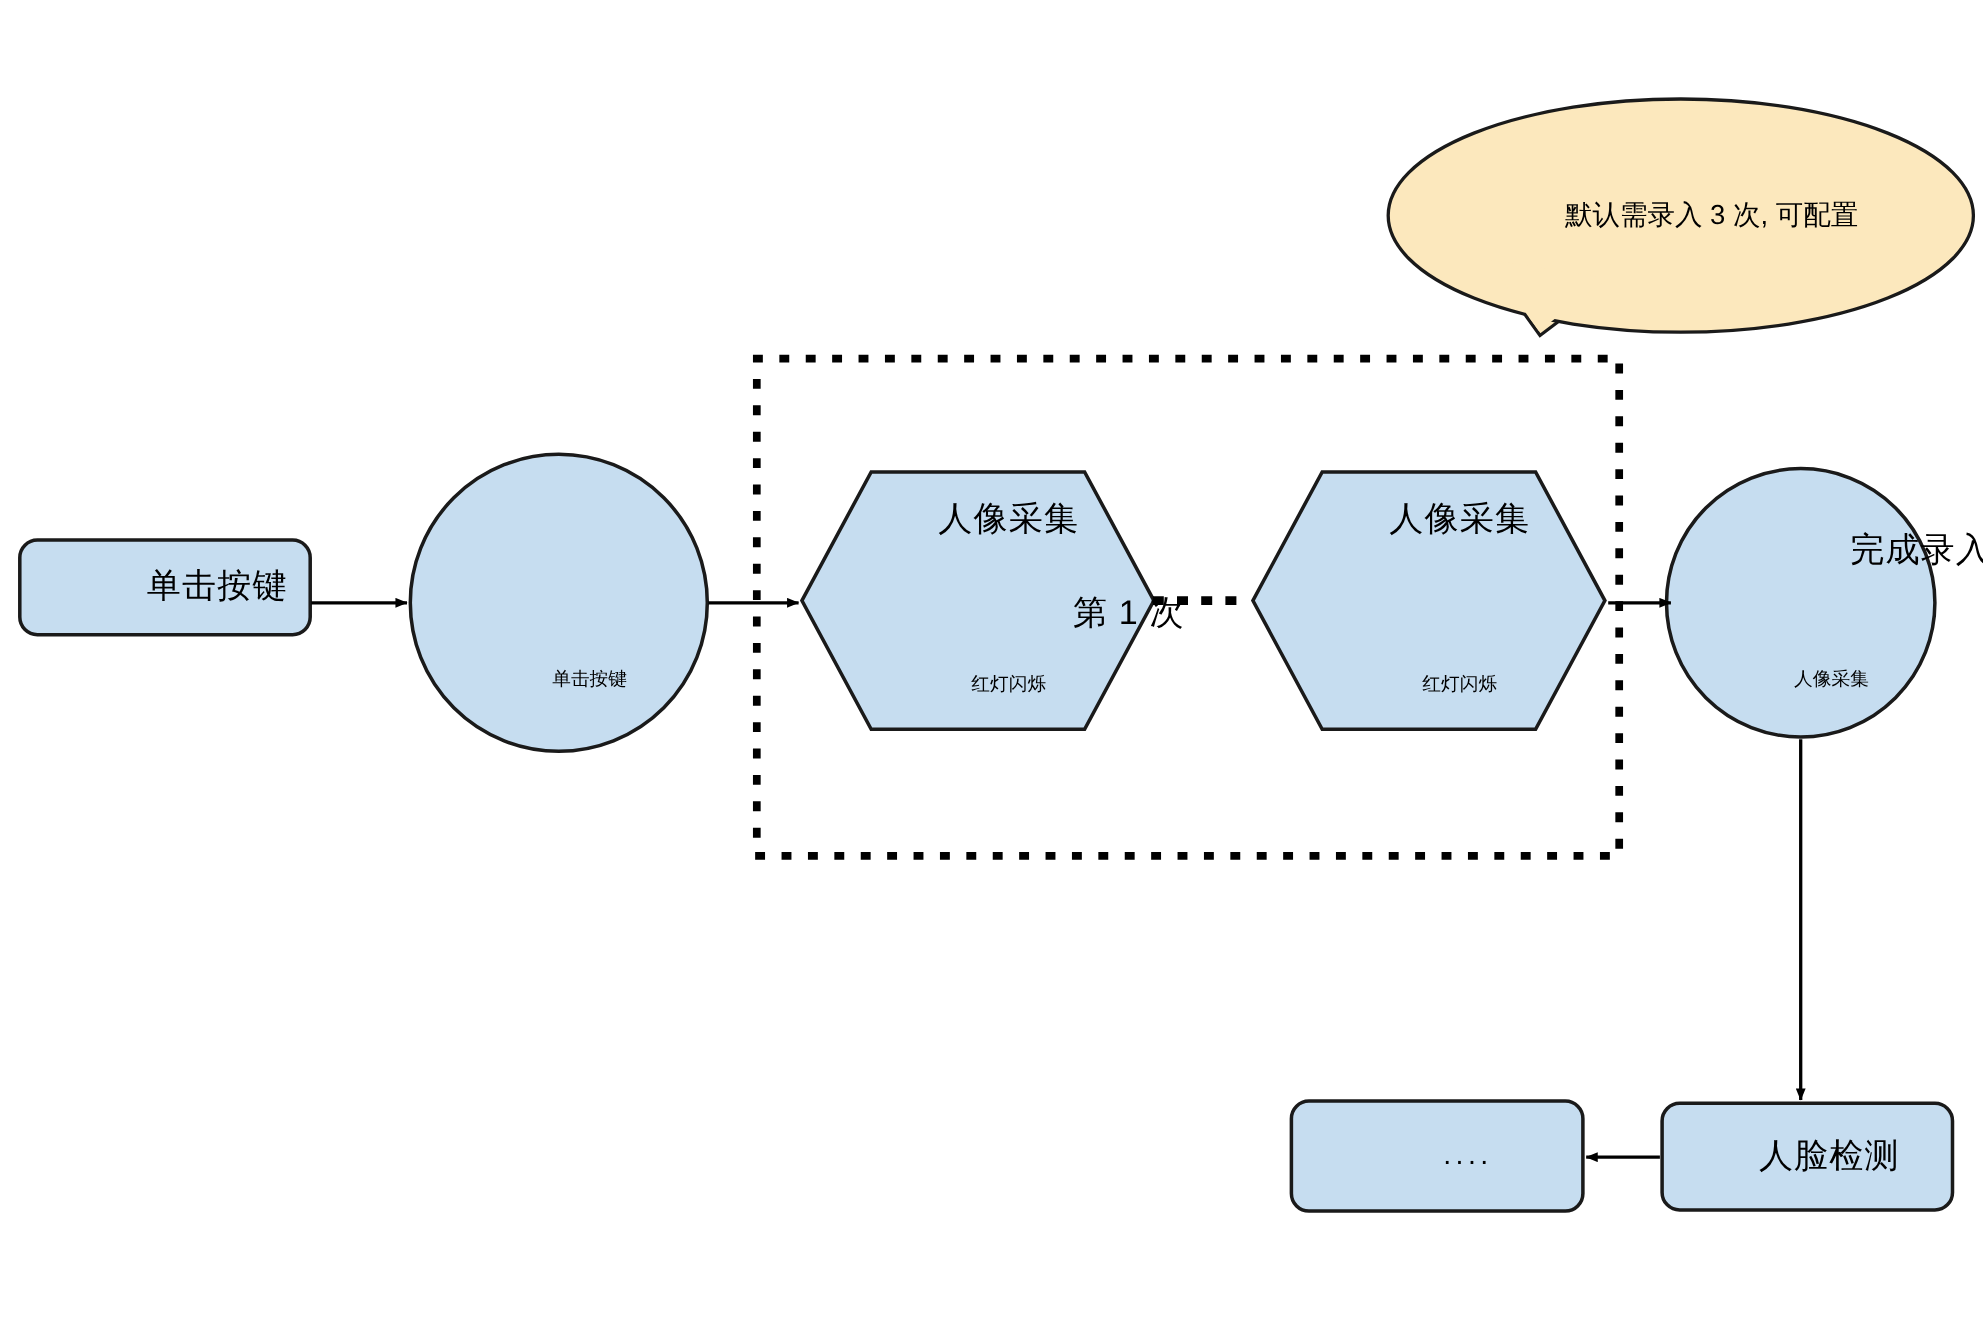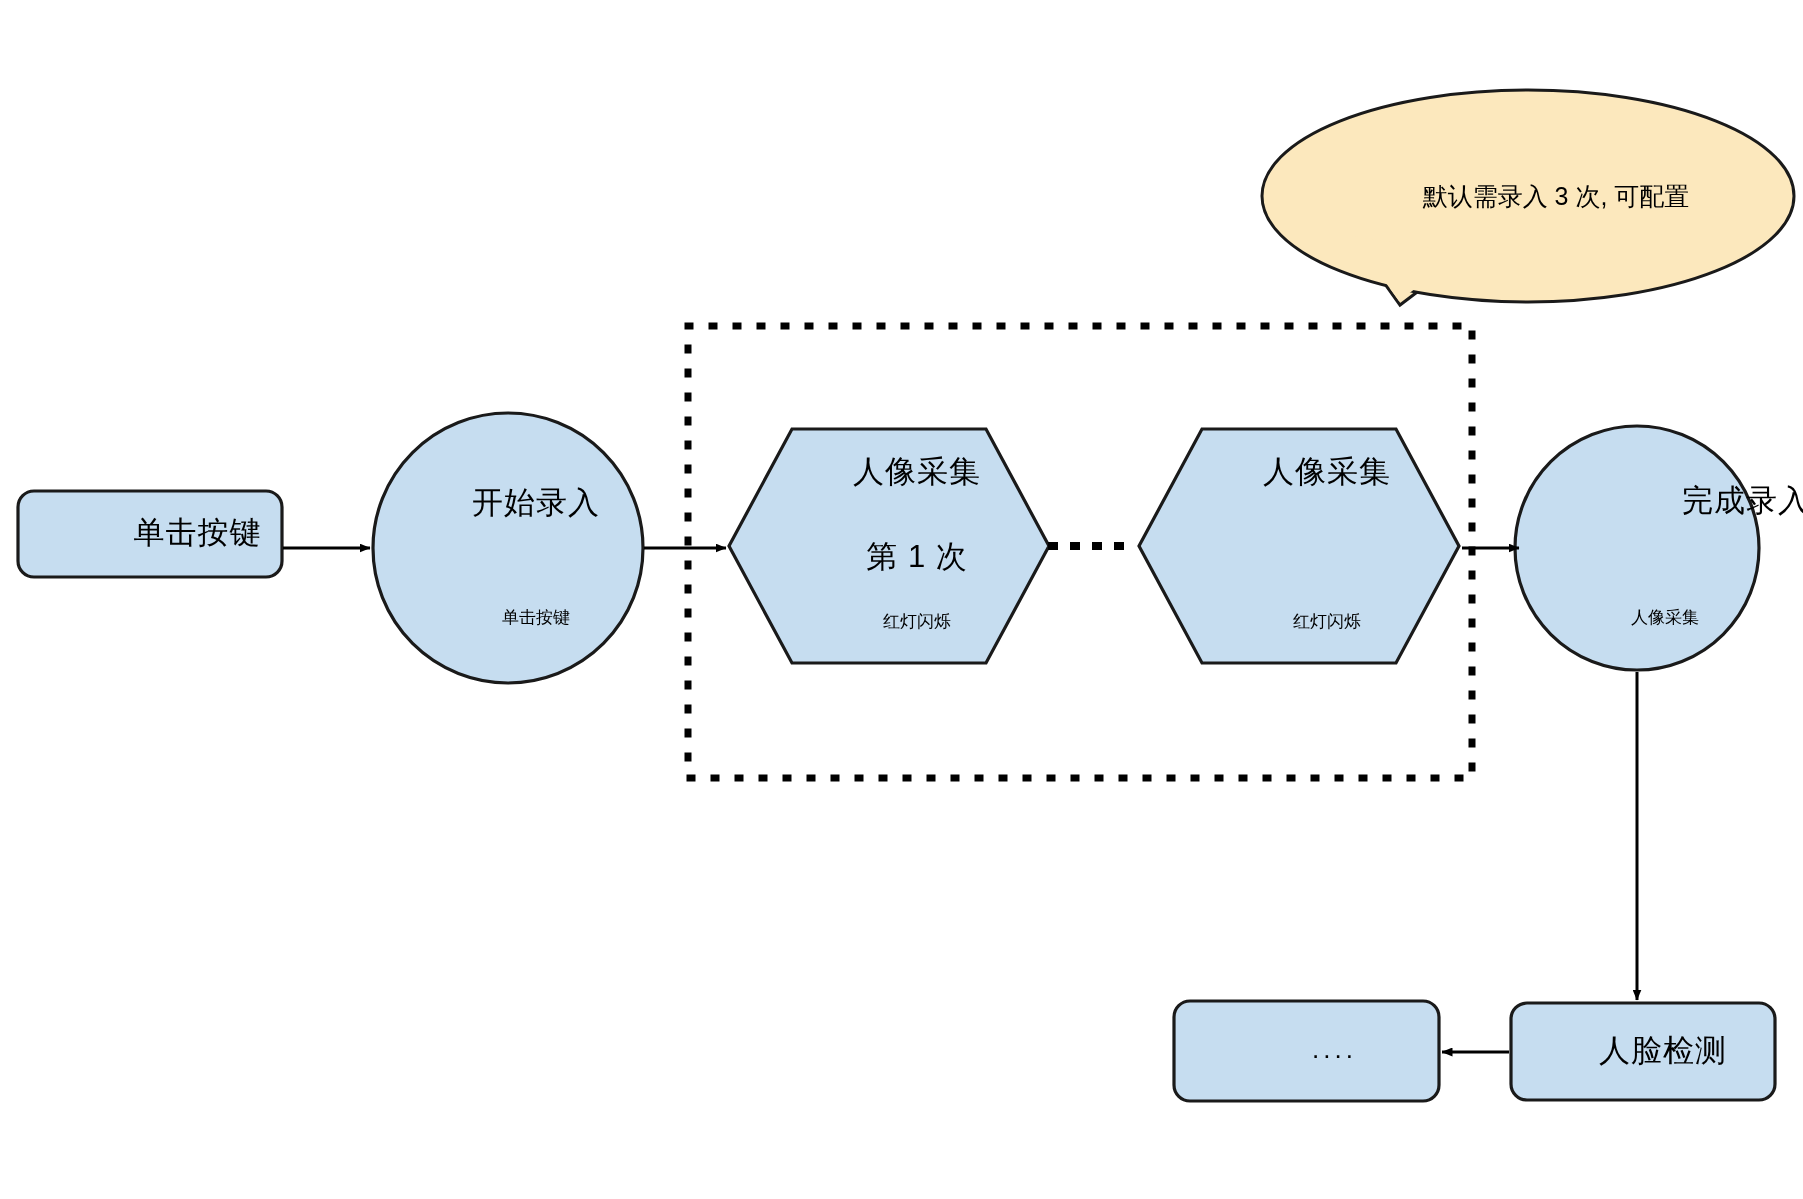--- a/index.html
+++ b/index.html
@@ -88,25 +88,24 @@
 
     <line x1="1509" y1="1052" x2="1442" y2="1052" stroke="#000000" stroke-width="3" marker-end="url(#arrowhead)"></line>
 
     <path d="M1345,228 L1400,305 L1470,252 Z" fill="#fce8bd" stroke="#1a1a1a" stroke-width="3"></path>
     <ellipse cx="1528" cy="196" rx="266" ry="106" fill="#fce8bd" stroke="#1a1a1a" stroke-width="3"></ellipse>
     <path d="M1352,236 L1399,301 L1462,253 Z" fill="#fce8bd" stroke="none"></path>
   </svg>
 
   <div class="node-label lbl-main" style="left:18px; top:513px; width:303px;">单击按键</div>
 
-  <div class="node-label lbl-main" style="left:373px; top:483px; width:270px;">开始录入</div>
   <div class="node-label lbl-small" style="left:373px; top:607px; width:270px;">单击按键</div>
 
   <div class="node-label lbl-main" style="left:729px; top:452px; width:320px;">人像采集</div>
-  <div class="node-label lbl-main" style="left:729px; top:537px; width:320px;">第 1 次</div>
+  <div class="node-label lbl-main" style="left:729px; top:537px; width:320px;text-align:right;">第 1 次</div>
   <div class="node-label lbl-small" style="left:729px; top:611px; width:320px;">红灯闪烁</div>
 
   <div class="node-label lbl-main" style="left:1139px; top:452px; width:320px;">人像采集</div>
   <div class="node-label lbl-small" style="left:1139px; top:611px; width:320px;">红灯闪烁</div>
 
   <div class="node-label lbl-main" style="left:1588px; top:483px; width:260px;font-family:Liberation Mono, monospace;">完成录入</div>
   <div class="node-label lbl-small" style="left:1507px; top:607px; width:260px;">人像采集</div>
 
   <div class="node-label lbl-main" style="left:1511px; top:1031px; width:248px;">人脸检测</div>
 

